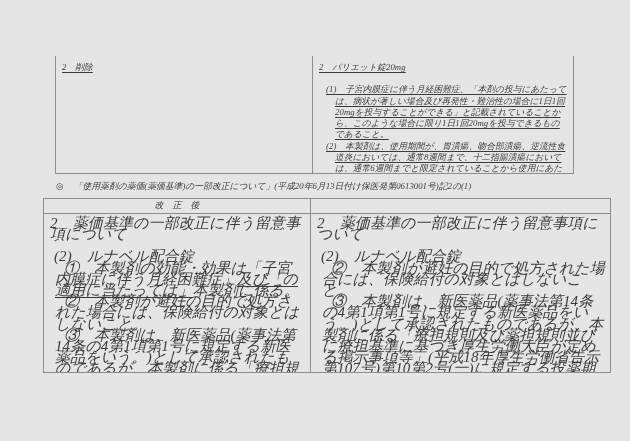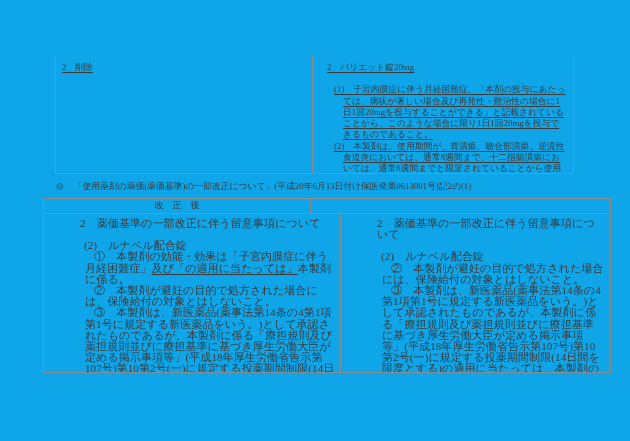--- a/index.html
+++ b/index.html
@@ -4,35 +4,35 @@
 <style>
   html,body { margin:0; padding:0; }
   body {
     width:630px; height:441px;
     background:#ffffff;
     font-family:"Liberation Serif","DejaVu Serif",serif;
     color:#3a3a3a;
     position:relative;
     overflow:hidden;
   }
-  .page { position:absolute; inset:0; background:#0ea5e9; }
+  .page { position:absolute; inset:0; background:#e5e5e5;font-style:italic; }
 
   
   .tbl { position:absolute; box-sizing:border-box; background:transparent; }
   .cell { box-sizing:border-box; padding:6px 5px 4px 6px; overflow:hidden;
           font-size:8.7px; line-height:11.3px; letter-spacing:0.1px; }
 
   
   .t-top {
     left:55px; top:56px; width:519px; height:118px;
     border:1px solid #8d8d8d; border-top:none;
     display:flex;
   }
   .t-top .c-left  { width:257px; border-right:1px solid #8d8d8d; }
-  .t-top .c-right { flex:1;margin-left:8px; }
+  .t-top .c-right { flex:1; }
   .t-top .u { text-decoration:underline; text-underline-offset:2px; }
 
   .para { padding-left:16px; text-indent:-9px; }
   .blank { height:11px; }
 
   
   .caption {
     position:absolute; left:56px; top:180px; width:540px;
     font-size:8.8px; line-height:12px; white-space:nowrap;
   }
@@ -45,21 +45,21 @@
     display:flex; flex-direction:column;
   }
   .t-bot .hdr { display:flex; height:14px; border-bottom:1px solid #8d8d8d; flex:0 0 auto; }
   .t-bot .hdr .h { box-sizing:border-box; width:267px; text-align:center;
                    font-size:9px; line-height:13px; }
   .t-bot .hdr .h-left { border-right:1px solid #8d8d8d; }
   .t-bot .hdr .h-right { flex:1; }
   .t-bot .bdy { display:flex; flex:1; min-height:0; }
   .t-bot .bdy .c-left  { width:267px; border-right:1px solid #8d8d8d; }
   .t-bot .bdy .c-right { flex:1; }
-  .t-bot .cell { font-size:11px; line-height:11.2px; padding-top:4px;margin-left:30px; }
+  .t-bot .cell { font-size:15px; line-height:11.2px; padding-top:4px; }
 
   .sub  { margin-left:4px; }
   .item { margin-left:5px; text-indent:9px; }
   .ul   { text-decoration:underline; text-underline-offset:2px; }
 </style>
 </head>
 <body>
 
 <div class="page">
 

